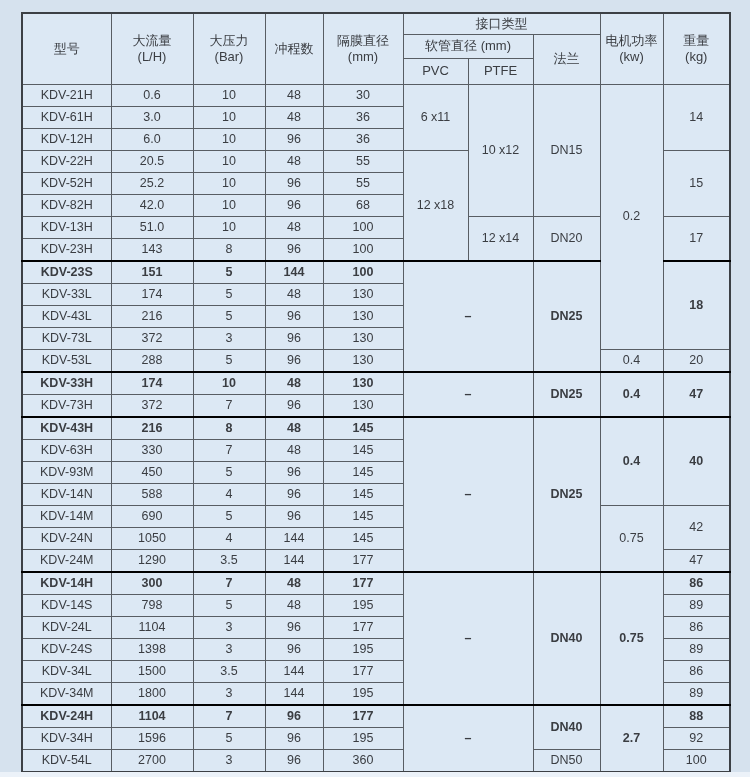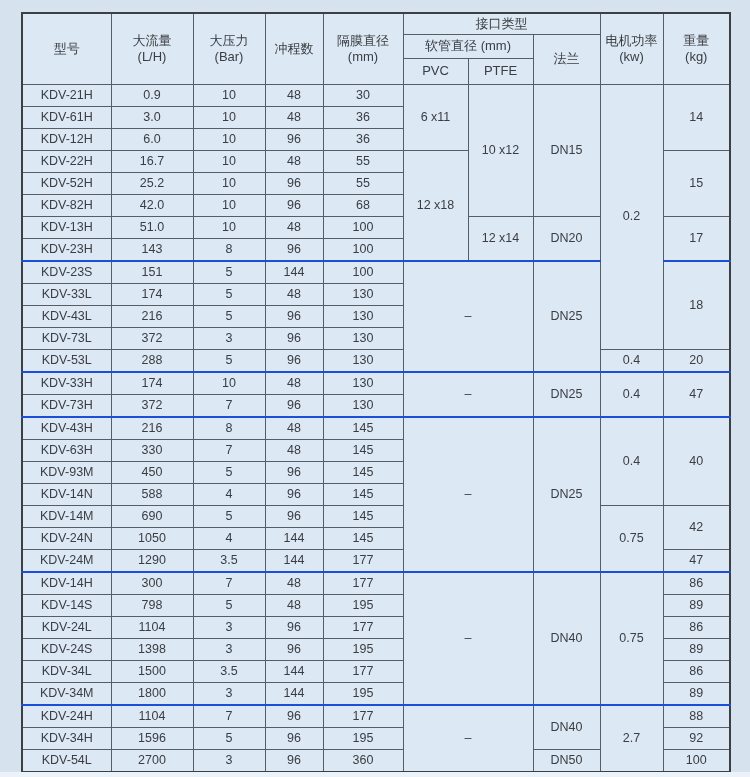--- a/index.html
+++ b/index.html
@@ -34,21 +34,21 @@
     vertical-align: middle;
     font-weight: normal;
     padding: 0 2px;
     overflow: hidden;
   }
   .spec thead th { font-size: 13px; line-height: 1.22; }
   .spec tbody td { font-size: 12.5px; height: 21px; line-height: 1; }
   .spec thead tr.h1 { height: 21px; }
   .spec thead tr.h2 { height: 24px; }
   .spec thead tr.h3 { height: 26px; }
-  .spec tbody tr.group-start td { border-top: 2px solid #1d4ed8; }
+  .spec tbody tr.group-start td { border-top: 2px solid #000000; font-weight: bold; }
 </style>
 </head>
 <body>
 
 <div class="page">
   <table class="spec">
     <colgroup>
       <col style="width:89px">
         <col style="width:82px">
         <col style="width:72px">
@@ -91,21 +91,21 @@
         <th rowspan="2">法兰</th>
       </tr>
       <tr class="h3">
         <th>PVC</th>
         <th>PTFE</th>
       </tr>
     </thead>
     <tbody>
         <tr>
           <td>KDV-21H</td>
-          <td>0.9</td>
+          <td>0.6</td>
           <td>10</td>
           <td>48</td>
           <td>30</td>
           <td rowspan="3">6 x11</td>
           <td rowspan="6">10 x12</td>
           <td rowspan="6">DN15</td>
           <td rowspan="12">0.2</td>
           <td rowspan="3">14</td>
         </tr>
         <tr>
@@ -117,21 +117,21 @@
         </tr>
         <tr>
           <td>KDV-12H</td>
           <td>6.0</td>
           <td>10</td>
           <td>96</td>
           <td>36</td>
         </tr>
         <tr>
           <td>KDV-22H</td>
-          <td>16.7</td>
+          <td>20.5</td>
           <td>10</td>
           <td>48</td>
           <td>55</td>
           <td rowspan="5">12 x18</td>
           <td rowspan="3">15</td>
         </tr>
         <tr>
           <td>KDV-52H</td>
           <td>25.2</td>
           <td>10</td>

